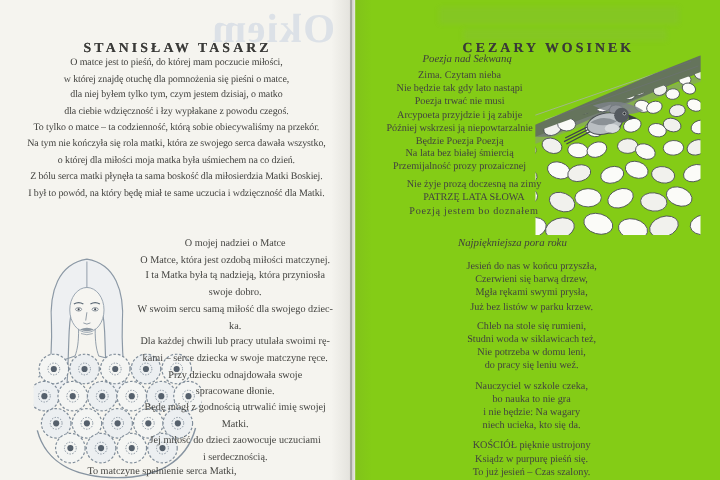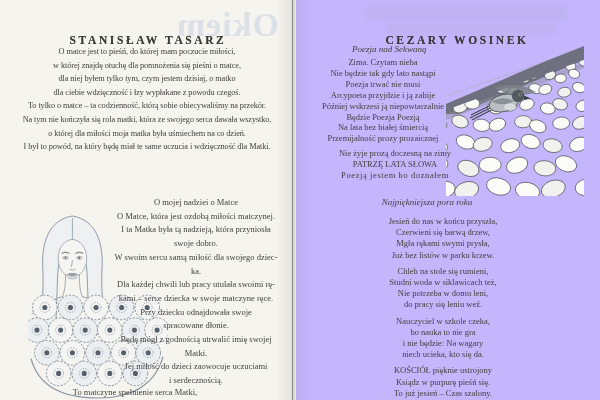--- a/index.html
+++ b/index.html
@@ -4,21 +4,21 @@
 <style>
   html,body{margin:0;padding:0;}
   .scan{
     position:relative; width:600px; height:400px; overflow:hidden;
     background:#f6f5f1;
     font-family:"Liberation Serif", serif;
     color:#42423f;
   }
   .page{position:absolute; top:0; height:400px;}
   .page.left{left:0; width:296px; background:#f5f4ef;}
-  .page.right{left:296px; width:304px; background:#c4b5fd;}
+  .page.right{left:296px; width:304px; background:#84cc16;}
   
   .gutter{position:absolute; top:0; left:276px; width:34px; height:400px; pointer-events:none;
     background:linear-gradient(to right, rgba(90,88,80,0) 0%, rgba(90,88,80,.10) 44%, rgba(60,58,52,.22) 50%, rgba(90,88,80,.08) 58%, rgba(90,88,80,0) 100%);}
   .gutter-line{position:absolute; top:0; left:292px; width:1px; height:400px; background:#8f8f8a;}
 
   .ptitle{
     position:absolute; margin:17px; font-size:11.5px; font-weight:700; letter-spacing:2.6px;
     color:#3a3a38; text-align:center; text-shadow:0 0 .5px rgba(58,58,56,.65);
   }
   .lp-title{top:17px; left:0; right:0;}
@@ -64,20 +64,21 @@
     <h1 class="ptitle lp-title">STANISŁAW TASARZ</h1>
 
     <div class="poem lp1">
         <div>O matce jest to pieśń, do której mam poczucie miłości,</div>
         <div>w której znajdę otuchę dla pomnożenia się pieśni o matce,</div>
         <div>dla niej byłem tylko tym, czym jestem dzisiaj, o matko</div>
         <div>dla ciebie wdzięczność i łzy wypłakane z powodu czegoś.</div>
         <div>To tylko o matce – ta codzienność, którą sobie obiecywaliśmy na przekór.</div>
         <div>Na tym nie kończyła się rola matki, która ze swojego serca dawała wszystko,</div>
         <div>o której dla miłości moja matka była uśmiechem na co dzień.</div>
+        <div>Z bólu serca matki płynęła ta sama boskość dla miłosierdzia Matki Boskiej.</div>
         <div>I był to powód, na który będę miał te same uczucia i wdzięczność dla Matki.</div>
       </div>
 
     <svg class="woman-svg" viewBox="0 0 140 190">
 
       <path d="M44,3 C20,7 12,30 14,58 C15,84 12,102 10,121 L26,125 C28,105 28,88 29,64 C30,44 34,30 44,27 C54,30 58,44 59,64 C60,88 60,105 62,125 L78,121 C76,102 73,84 74,58 C76,30 68,7 44,3 Z" fill="#eef0f2" stroke="#8c99a6" stroke-width="1"></path>
       <path d="M44,5 L44,27" stroke="#8c99a6" stroke-width=".8" fill="none"></path>
 
       <ellipse cx="44" cy="46" rx="14.5" ry="19" fill="#f6f5f1" stroke="#95a2ae" stroke-width=".8"></ellipse>
       <path d="M33,41 Q37,38.5 41,41 M47,41 Q51,38.5 55,41" stroke="#5d6a76" stroke-width="1" fill="none"></path>

